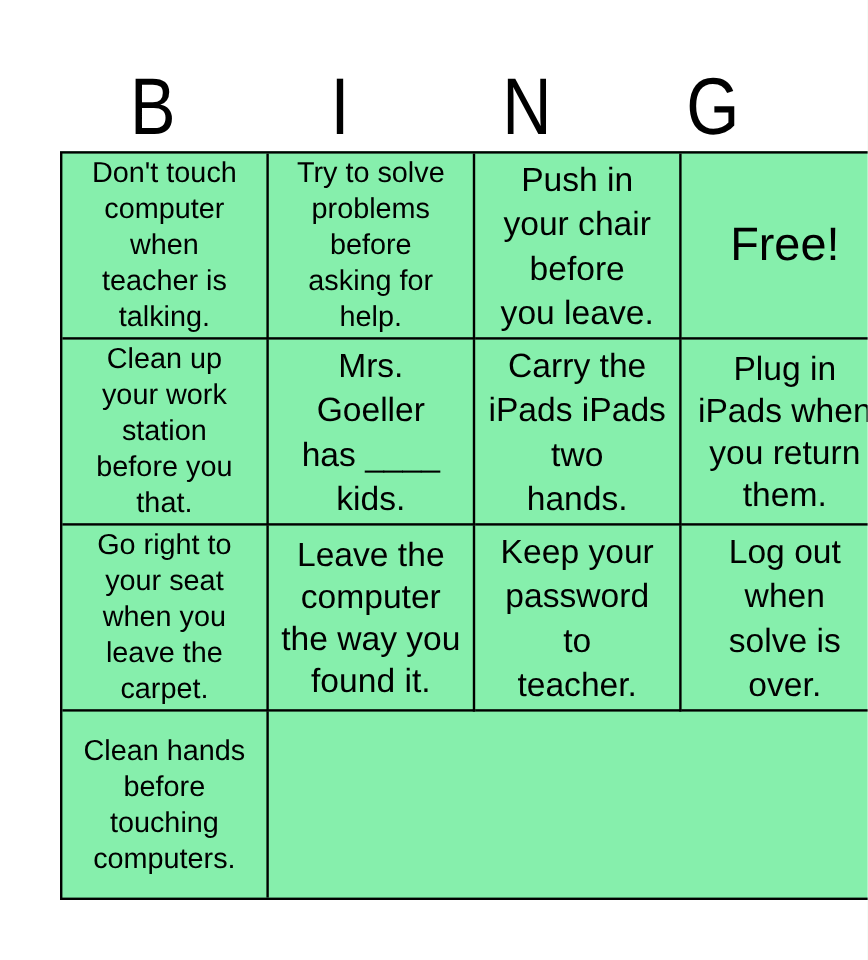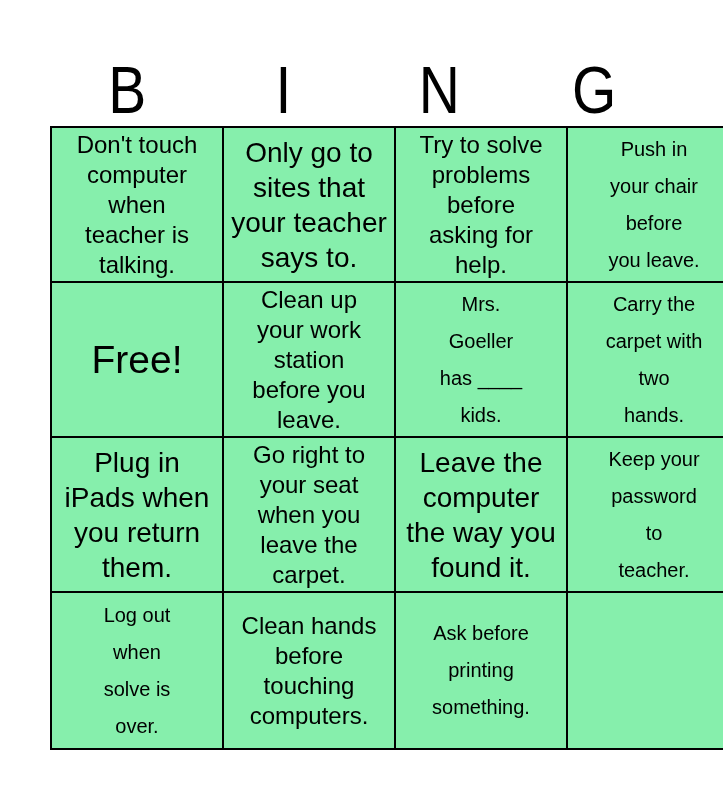--- a/index.html
+++ b/index.html
@@ -60,21 +60,21 @@
     justify-content: center;
     text-align: center;
     white-space: pre-line;
     padding: 0 1px;
     overflow: hidden;
   }
   .cell:nth-child(4n) { border-right: none; }
   .cell:nth-child(n+13) { border-bottom: none; }
   .fs-s    { font-size: 24px; line-height: 30px; }
   .fs-m    { font-size: 28px; line-height: 35px; }
-  .fs-l    { font-size: 20px; line-height: 37px; }
+  .fs-l    { font-size: 28px; line-height: 37px; }
   .fs-free { font-size: 39px; line-height: 1; }
 </style>
 </head>
 <body>
 
 <div class="page">
   <div class="card">
 
     <div class="bingo-header">
       <div class="letter-slot">
@@ -90,46 +90,42 @@
         <span class="bingo-letter">G</span>
       </div>
     </div>
 
     <div class="bingo-grid">
       <div class="cell fs-s">Don't touch
 computer
 when
 teacher is
 talking.</div>
-      <div class="cell fs-m">Only go to
-sites that
-your teacher
-says to.</div>
       <div class="cell fs-s">Try to solve
 problems
 before
 asking for
 help.</div>
       <div class="cell fs-l">Push in
 your chair
 before
 you leave.</div>
 
       <div class="cell fs-free">Free!</div>
       <div class="cell fs-s">Clean up
 your work
 station
 before you
-leave.</div>
+that.</div>
       <div class="cell fs-l">Mrs.
 Goeller
 has ____
 kids.</div>
       <div class="cell fs-l">Carry the
-carpet with
+iPads iPads
 two
 hands.</div>
 
       <div class="cell fs-m">Plug in
 iPads when
 you return
 them.</div>
       <div class="cell fs-s">Go right to
 your seat
 when you
@@ -145,19 +141,16 @@
 teacher.</div>
 
       <div class="cell fs-l">Log out
 when
 solve is
 over.</div>
       <div class="cell fs-s">Clean hands
 before
 touching
 computers.</div>
-      <div class="cell fs-l">Ask before
-printing
-something.</div>
     </div>
 
   </div>
 </div>
 
 </body></html>

